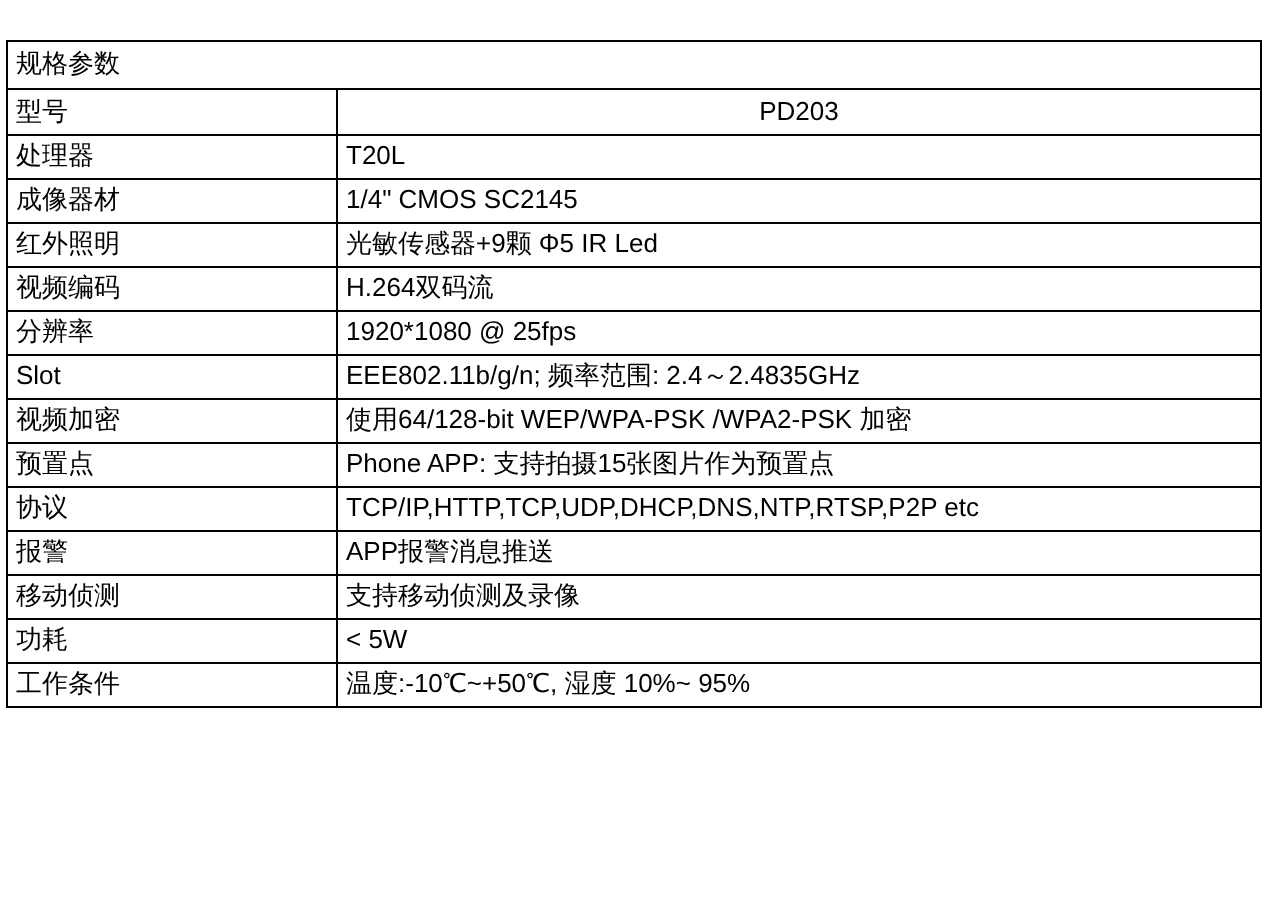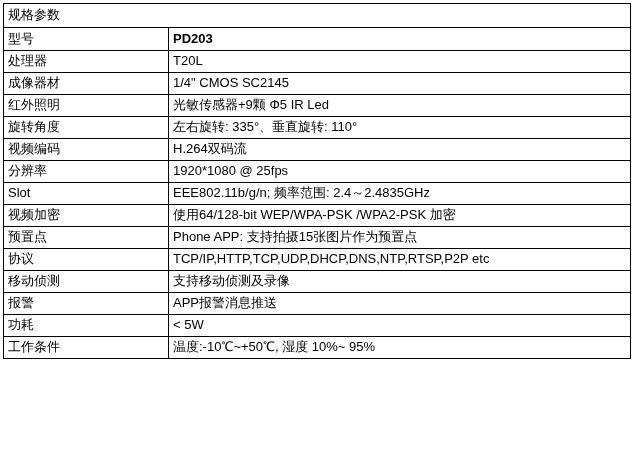--- a/index.html
+++ b/index.html
@@ -11,21 +11,21 @@
     width: 634px;
     height: 459px;
     font-family: "Liberation Sans", sans-serif;
     color: #000000;
     overflow: hidden;
   }
   .sheet {
     width: 634px;
     height: 459px;
     box-sizing: border-box;
-    padding: 3px 3px 0 3px;
+    padding: 20px 3px 0 3px;
   }
   table.spec {
     border-collapse: collapse;
     table-layout: fixed;
     width: 627px;
     margin: 0;
   }
   table.spec td, table.spec th {
     border: 1px solid #000000;
     font-size: 13px;
@@ -42,22 +42,22 @@
     font-weight: bold;
     padding: 0 0 5px 0;
     height: 18px;
   }
   .head-row td {
     font-weight: bold;
     text-align: left;
     height: 17px;
   }
   .head-row td.val {
-    text-align: left;
-    font-weight: bold;
+    text-align: center;
+    font-weight: normal;
   }
   col.c1 { width: 165px; }
   col.c2 { width: 462px; }
   tr { height: 22px; }
 </style>
 </head>
 <body>
 
 <div class="sheet">
   <table class="spec">
@@ -79,24 +79,20 @@
       </tr>
       <tr>
         <td>成像器材</td>
         <td>1/4" CMOS SC2145</td>
       </tr>
       <tr>
         <td>红外照明</td>
         <td>光敏传感器+9颗 Φ5 IR Led</td>
       </tr>
       <tr>
-        <td>旋转角度</td>
-        <td>左右旋转: 335°、垂直旋转: 110°</td>
-      </tr>
-      <tr>
         <td>视频编码</td>
         <td>H.264双码流</td>
       </tr>
       <tr>
         <td>分辨率</td>
         <td>1920*1080 @ 25fps</td>
       </tr>
       <tr>
         <td>Slot</td>
         <td>EEE802.11b/g/n; 频率范围: 2.4～2.4835GHz</td>
@@ -107,26 +103,26 @@
       </tr>
       <tr>
         <td>预置点</td>
         <td>Phone APP: 支持拍摄15张图片作为预置点</td>
       </tr>
       <tr>
         <td>协议</td>
         <td>TCP/IP,HTTP,TCP,UDP,DHCP,DNS,NTP,RTSP,P2P etc</td>
       </tr>
       <tr>
+        <td>报警</td>
+        <td>APP报警消息推送</td>
+      </tr>
+      <tr>
         <td>移动侦测</td>
         <td>支持移动侦测及录像</td>
-      </tr>
-      <tr>
-        <td>报警</td>
-        <td>APP报警消息推送</td>
       </tr>
       <tr>
         <td>功耗</td>
         <td>&lt; 5W</td>
       </tr>
       <tr>
         <td>工作条件</td>
         <td>温度:-10℃~+50℃, 湿度 10%~ 95%</td>
       </tr>
     </tbody>

